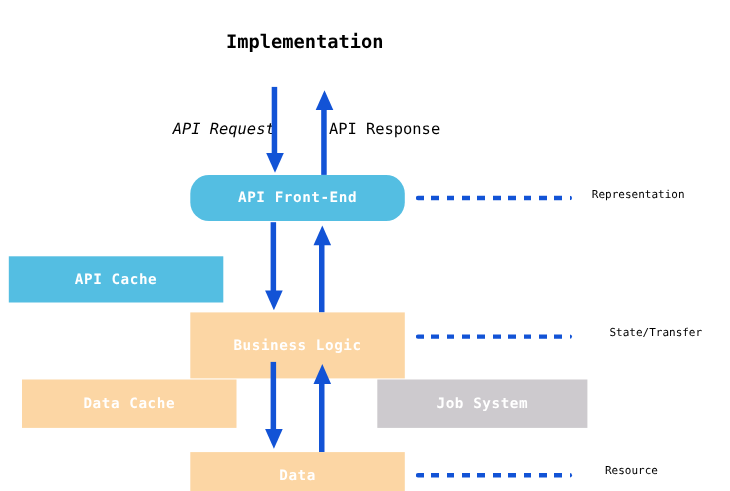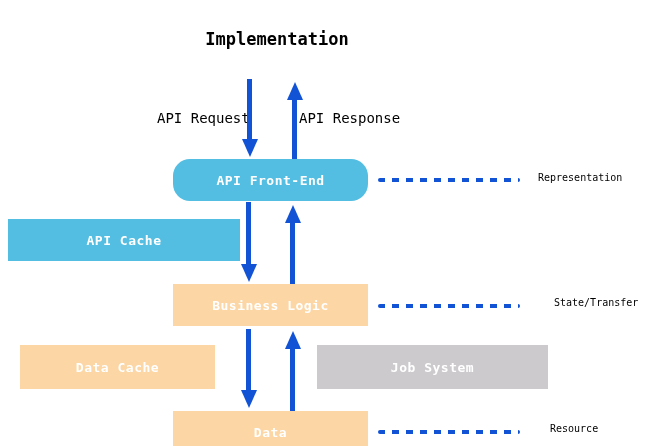--- a/index.html
+++ b/index.html
@@ -23,36 +23,36 @@
     position:absolute;
     left:172px;top:12px;width:210px;
     text-align:center;
     font-size:17px;font-weight:bold;color:var(--ink);
   }
   .flow-label{
     position:absolute;
     font-size:14px;color:var(--ink);
     white-space:nowrap;
   }
-  .lbl-request{left:157px;top:93px;}
+  .lbl-request{left:157px;top:93px;font-style:italic;}
   .lbl-response{left:299px;top:93px;}
   .box{
     position:absolute;
     display:flex;align-items:center;justify-content:center;
     font-size:13px;font-weight:bold;color:#ffffff;
     letter-spacing:0.5px;
   }
   .box.cyan{background:var(--cyan);}
   .box.orange{background:var(--orange);}
   .box.gray{background:var(--gray);}
   .box-api-front-end{left:173px;top:142px;width:195px;height:42px;border-radius:17px;}
-  .box-api-cache{left:8px;top:202px;width:232px;height:42px;}
-  .box-business-logic{left:173px;top:267px;width:195px;height:42px;}
+  .box-api-cache{left:8px;top:216px;width:195px;height:42px;}
+  .box-business-logic{left:173px;top:267px;width:195px;height:60px;}
   .box-data-cache{left:20px;top:328px;width:195px;height:44px;}
-  .box-job-system{left:317px;top:328px;width:231px;height:44px;}
+  .box-job-system{left:343px;top:328px;width:191px;height:44px;}
   .box-data{left:173px;top:394px;width:195px;height:43px;text-align:center;}
   .arrow{position:absolute;width:16px;}
   .arrow .line{
     position:absolute;left:5px;width:5px;background:var(--blue);
   }
   .arrow .head{
     position:absolute;left:0;width:0;height:0;
     border-left:8px solid transparent;
     border-right:8px solid transparent;
   }

